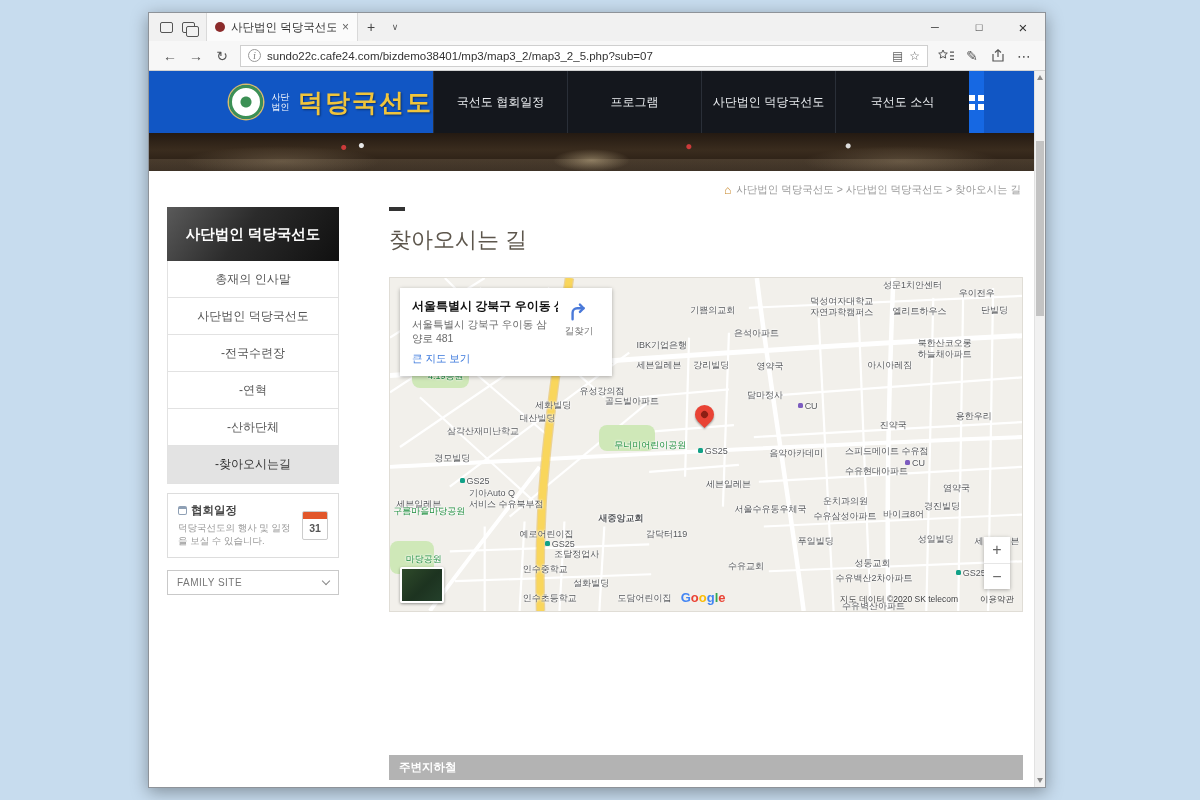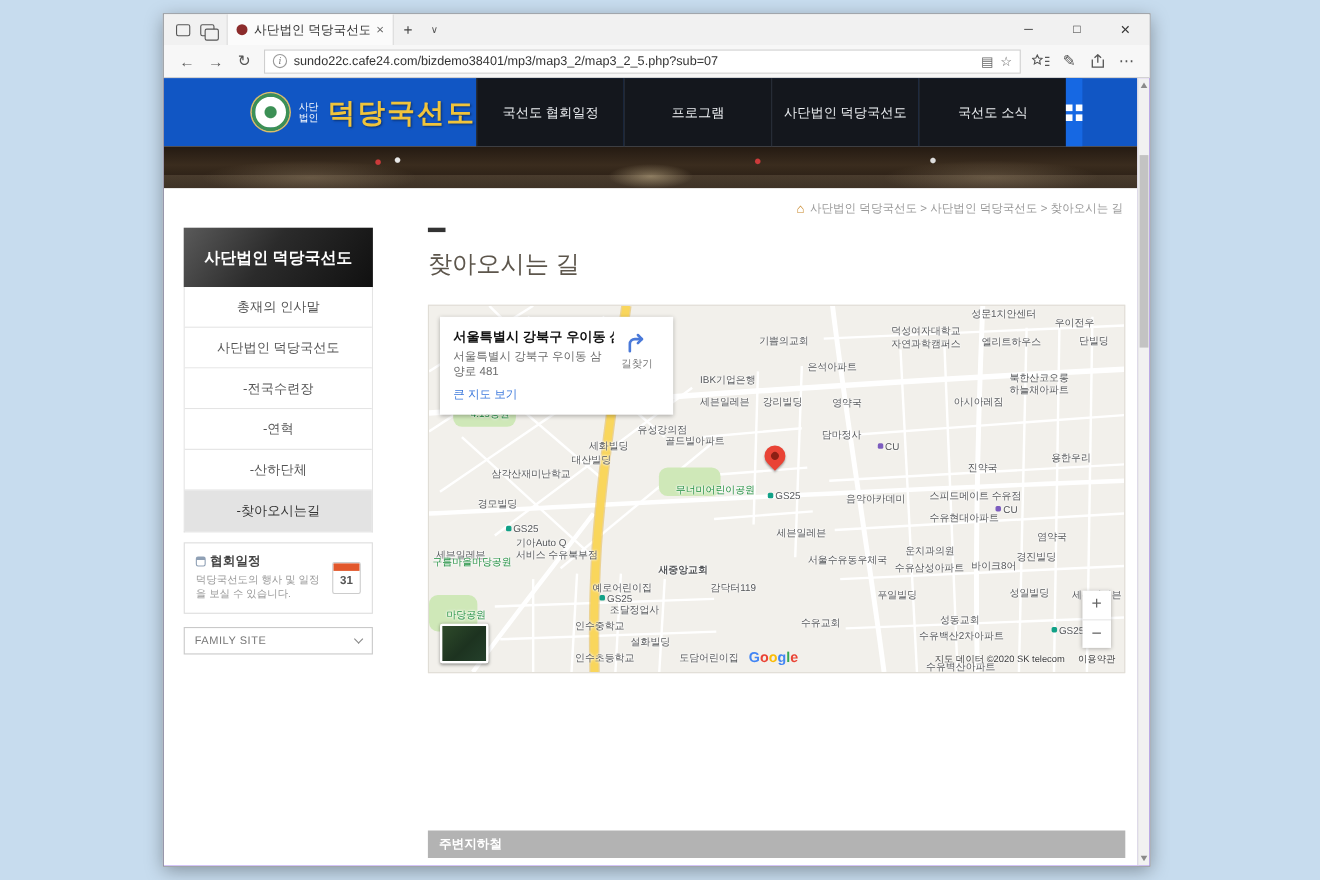--- a/index.html
+++ b/index.html
@@ -127,21 +127,21 @@
   .ic-right { width:42px; flex:none; display:flex; flex-direction:column; align-items:center; gap:3px; padding-top:2px; cursor:pointer; }
   .ic-dir { font-size:9.5px; color:#777; }
 
   .zoom { position:absolute; right:12px; bottom:22px; width:26px; background:#fff; box-shadow:0 1px 4px rgba(0,0,0,.3); }
   .zoom-btn { height:26px; display:flex; align-items:center; justify-content:center; font-size:16px; color:#666; cursor:pointer; }
   .zoom-btn.zb2 { border-top:1px solid #e6e6e6; }
 
   .sat { position:absolute; left:10px; bottom:8px; width:44px; height:36px; border:2px solid #fff; border-radius:2px;
          background:linear-gradient(135deg,#2e4a2a,#1d3320 55%,#24402b); box-shadow:0 1px 3px rgba(0,0,0,.4); cursor:pointer; }
   .glogo { position:absolute; left:46%; bottom:6px; font-size:13px; font-weight:bold; letter-spacing:0; }
-  .attr { position:absolute; right:8px; bottom:5px; font-size:8.5px; color:#3c3c3c; display:flex; gap:12px;
+  .attr { position:absolute; right:8px; bottom:5px; font-size:8.5px; color:#3c3c3c; display:flex; gap:22px;
           text-shadow:0 0 2px #fff, 0 0 2px #fff;margin-left:47px; }
   .attr .terms { cursor:pointer; }
 
   
   .sections { display:flex; gap:20px; margin-top:143px; }
   .section { flex:1; min-width:0; }
   .sec-head { height:25px; background:#b3b3b3; color:#fff; font-size:11.5px; font-weight:bold; display:flex; align-items:center; padding:0 10px; }
 </style>
 </head>
 <body>
@@ -349,21 +349,21 @@
                 <span class="map-label" style="left: 12.5%; top: 63%;">기아Auto Q
 서비스 수유북부점</span>
                 <span class="map-label" style="left: 1%; top: 66.5%;">세븐일레븐</span>
                 <span class="map-label" style="left: 68.5%; top: 65.5%;">운치과의원</span>
                 <span class="map-label" style="left: 67%; top: 70%;">수유삼성아파트</span>
                 <span class="map-label" style="left: 78%; top: 69.5%;">바이크8어</span>
                 <span class="map-label" style="left: 84.5%; top: 67%;">경진빌딩</span>
                 <span class="map-label park" style="left: 0.5%; top: 68.5%;">구름마을마당공원</span>
                 <span class="map-label" style="left: 33%; top: 70.5%; font-weight: bold;">새중앙교회</span>
                 <span class="map-label" style="left: 54.5%; top: 68%;">서울수유동우체국</span>
-                <span class="map-label" style="left: 20.5%; top: 75.5%; margin-left: 19px;">예로어린이집</span>
+                <span class="map-label" style="left: 20.5%; top: 75.5%;">예로어린이집</span>
                 <span class="map-label" style="left: 40.5%; top: 75.5%;">감닥터119</span>
                 <span class="map-label gs" style="left: 24.5%; top: 78.5%;"><i class="dot"></i>GS25</span>
                 <span class="map-label" style="left: 64.5%; top: 77.5%;">푸일빌딩</span>
                 <span class="map-label" style="left: 83.5%; top: 77%;">성일빌딩</span>
                 <span class="map-label" style="left: 92.5%; top: 77.5%;">세븐일레븐</span>
                 <span class="map-label" style="left: 26%; top: 81.5%;">조달정업사</span>
                 <span class="map-label" style="left: 21%; top: 86%;">인수중학교</span>
                 <span class="map-label" style="left: 53.5%; top: 85%;">수유교회</span>
                 <span class="map-label" style="left: 73.5%; top: 84%;">성동교회</span>
                 <span class="map-label" style="left: 70.5%; top: 88.5%;">수유백산2차아파트</span>

